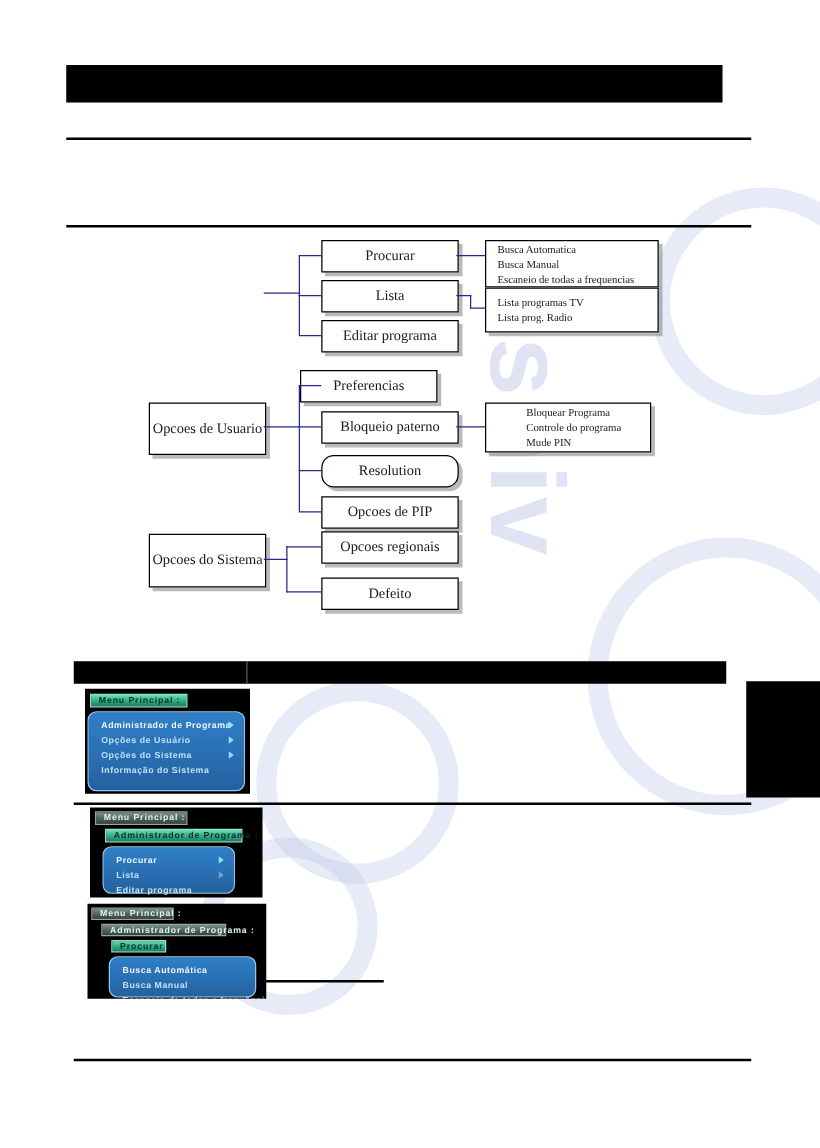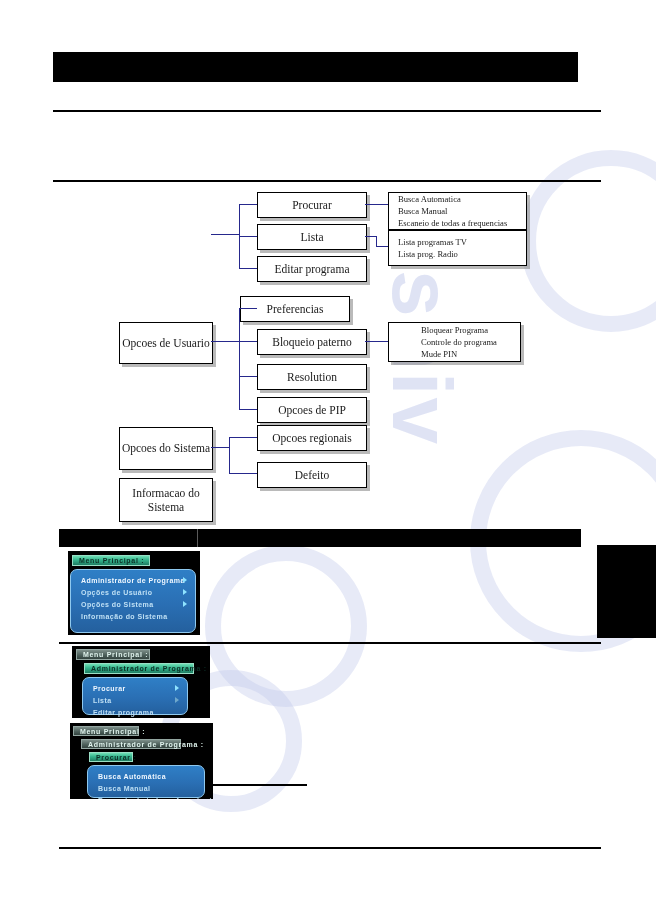--- a/index.html
+++ b/index.html
@@ -105,21 +105,21 @@
     <div class="link h" style="left:239px;top:268px;width:18px;"></div>
     <div class="link h" style="left:365px;top:204px;width:23px;"></div>
     <div class="link h" style="left:365px;top:236px;width:12px;"></div>
     <div class="link v" style="left:376px;top:236px;height:11px;"></div>
     <div class="link h" style="left:376px;top:246px;width:12px;"></div>
 
     <div class="node" style="left:119px;top:322px;width:92px;height:40px;">Opcoes de Usuario</div>
 
     <div class="node" style="left:240px;top:296px;width:108px;height:24px;">Preferencias</div>
     <div class="node" style="left:257px;top:329px;width:108px;height:24px;">Bloqueio paterno</div>
-    <div class="node" style="left:257px;top:364px;width:108px;height:24px;">Resolution</div>
+    <div class="node" style="left:257px;top:364px;width:108px;height:24px;border-radius:10px;">Resolution</div>
     <div class="node" style="left:257px;top:397px;width:108px;height:24px;">Opcoes de PIP</div>
 
     <div class="node left-align" style="left:388px;top:322px;width:122px;height:38px;justify-content:center;">
       <span>
         <span class="nl">Bloquear Programa</span>
         <span class="nl">Controle do programa</span>
         <span class="nl">Mude PIN</span>
       </span>
     </div>
 
@@ -133,26 +133,20 @@
 
     <div class="node" style="left:119px;top:427px;width:92px;height:41px;">Opcoes do Sistema</div>
     <div class="node" style="left:257px;top:425px;width:108px;height:24px;">Opcoes regionais</div>
     <div class="node" style="left:257px;top:462px;width:108px;height:24px;">Defeito</div>
 
     <div class="link h" style="left:211px;top:447px;width:19px;"></div>
     <div class="link v" style="left:229px;top:437px;height:37px;"></div>
     <div class="link h" style="left:229px;top:437px;width:28px;"></div>
     <div class="link h" style="left:229px;top:473px;width:28px;"></div>
 
-    <div class="node" style="left:119px;top:478px;width:92px;height:42px;">
-      <span>
-        <span class="nl">Informacao do</span>
-        <span class="nl">Sistema</span>
-      </span>
-    </div>
   </div>
 
   <div class="blackbar" style="left:59px;top:529px;width:522px;height:18px;"></div>
   <div class="bar-divider" style="left:197px;top:529px;height:18px;"></div>
 
   <div class="thumbtab" style="left:597px;top:545px;width:59px;height:93px;"></div>
 
   <div class="hrule" style="left:59px;top:642px;width:542px;"></div>
 
   <div class="osd" style="left:68px;top:551px;width:132px;height:84px;">

